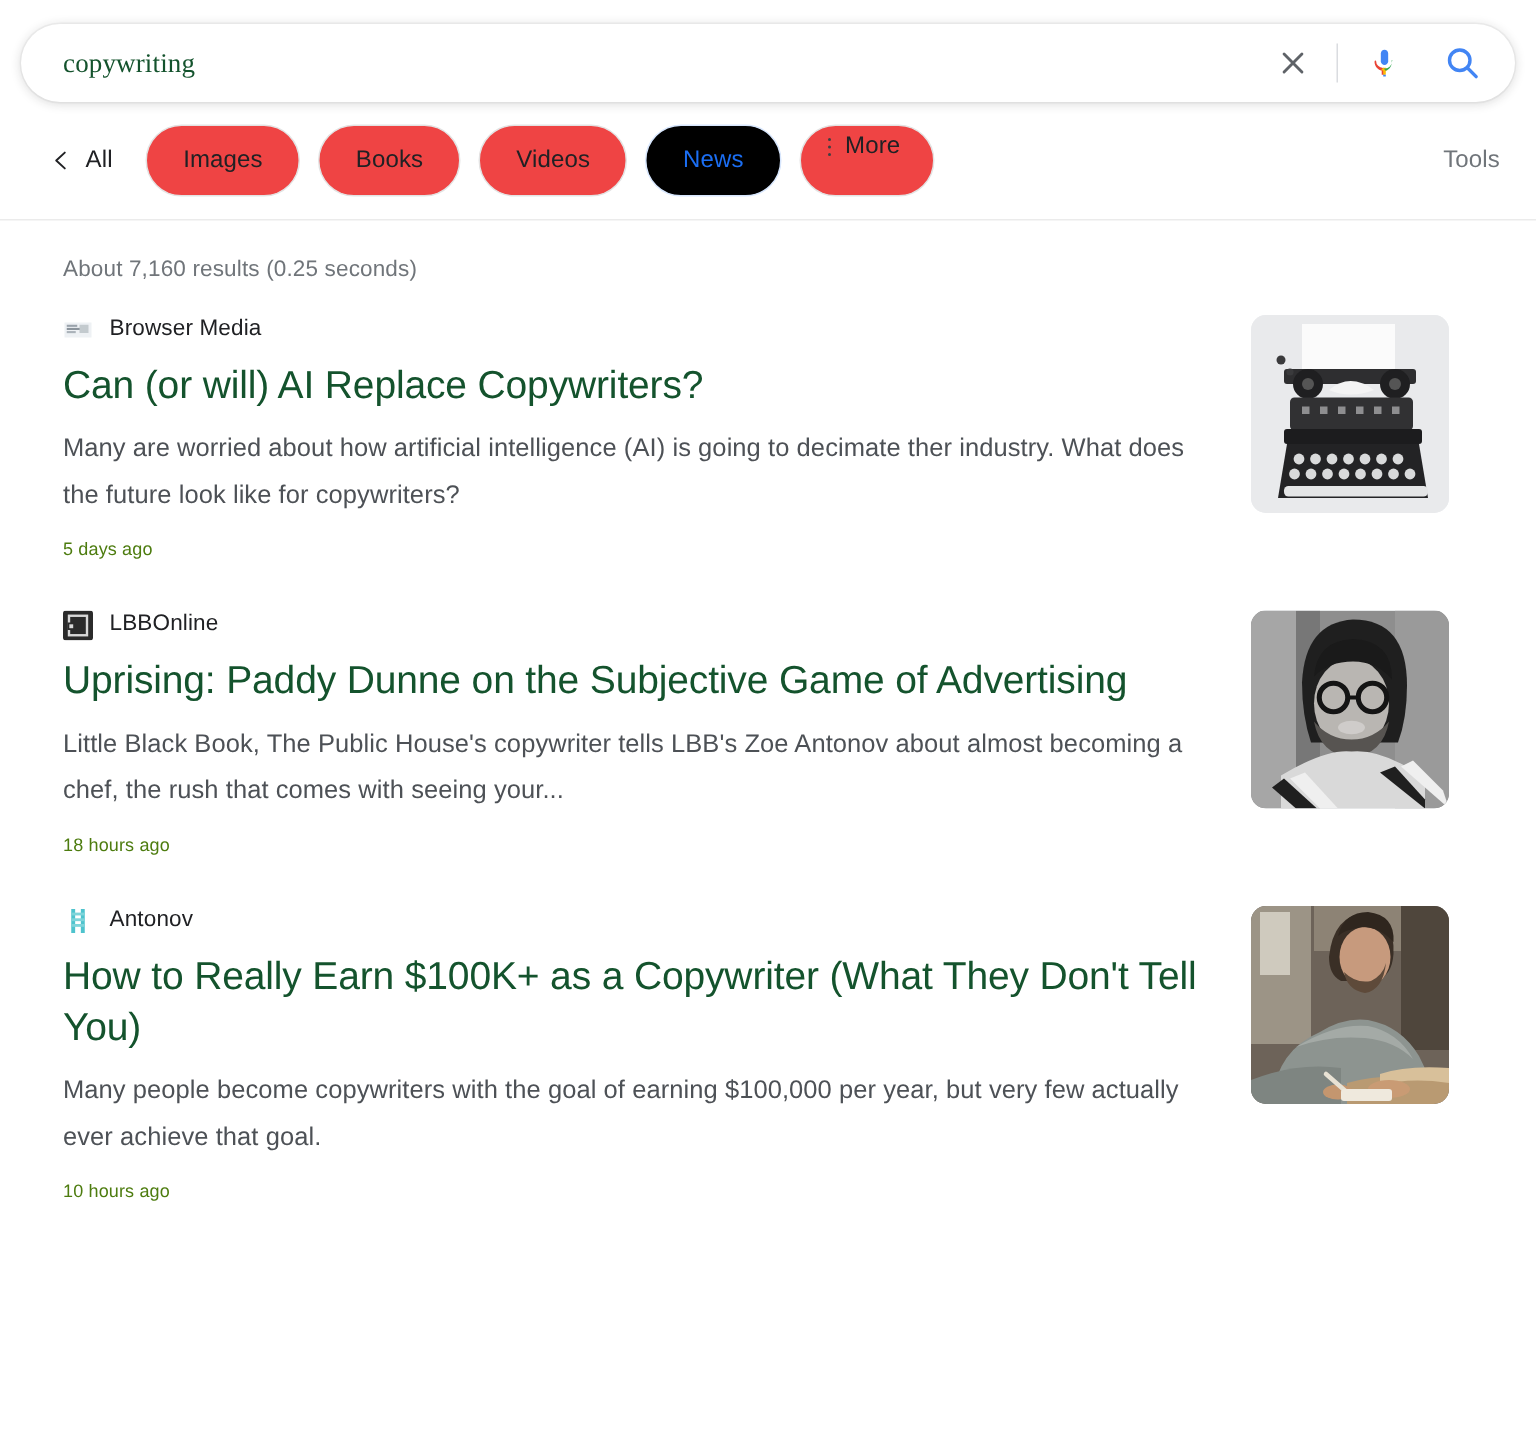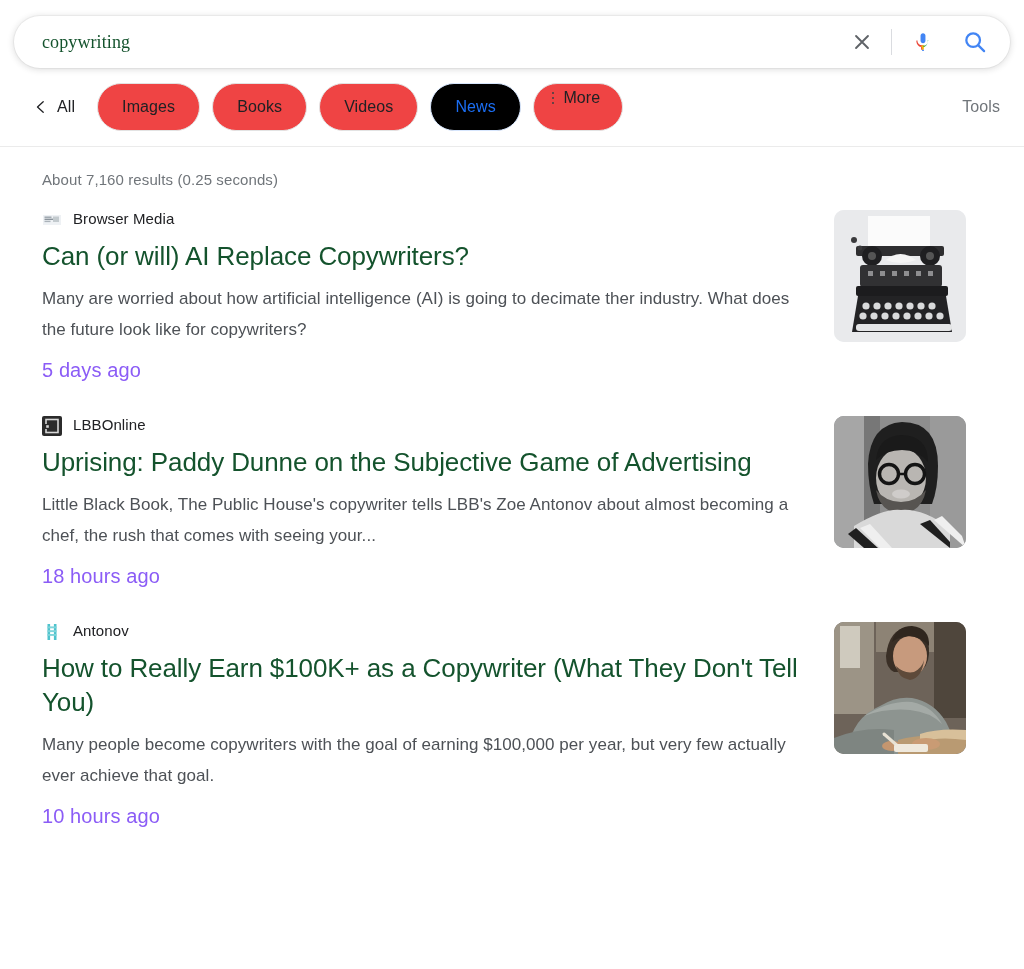--- a/index.html
+++ b/index.html
@@ -129,21 +129,21 @@
     text-decoration: none;
     display: block;
   }
   .result-snippet {
     font-size: 17px;
     line-height: 31px;
     color: #4d5156;
     margin: 0 0 14px 0;
     letter-spacing: .05px;
   }
-  .result-time { font-size: 20px; color: #8b5cf6; letter-spacing: .1px; }
+  .result-time { font-size: 12px; color: #4d7c0f; letter-spacing: .1px; }
 
   .thumb {
     width: 132px; height: 132px;
     border-radius: 10px;
     flex: 0 0 auto;
     overflow: hidden;
     background: #eceff1;
   }
   .thumb svg { display: block; width: 100%; height: 100%; }
 </style>

